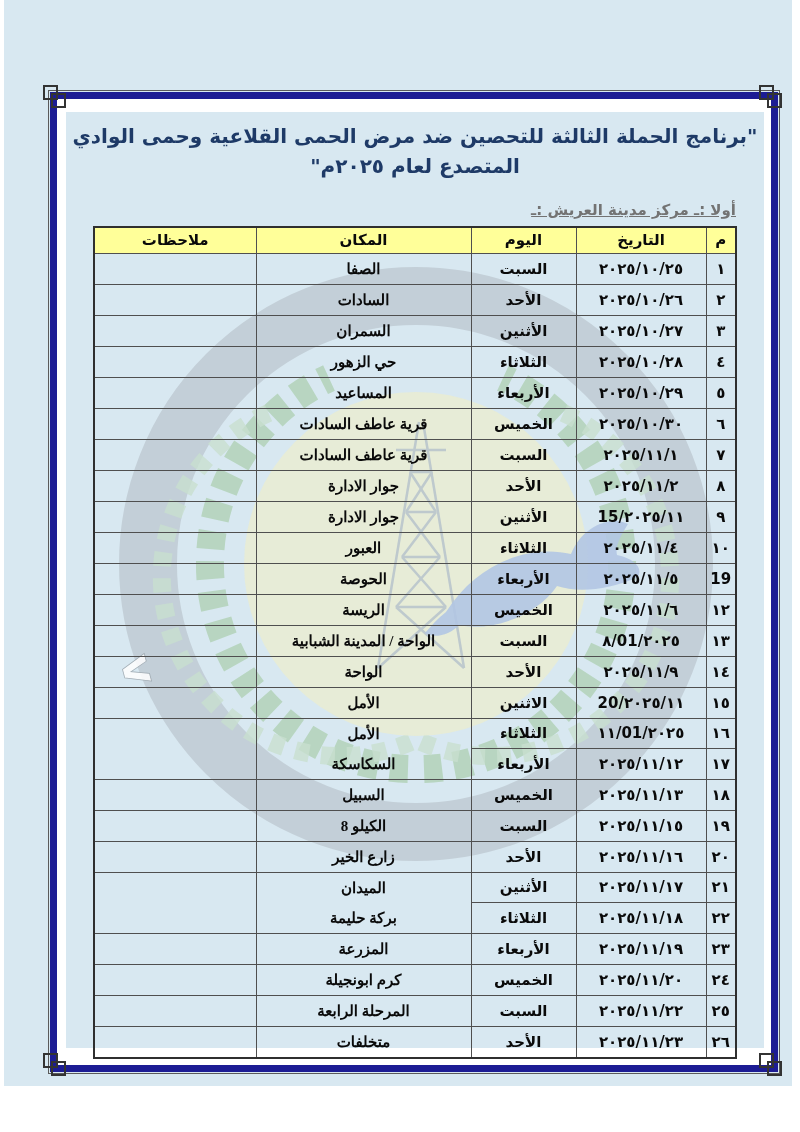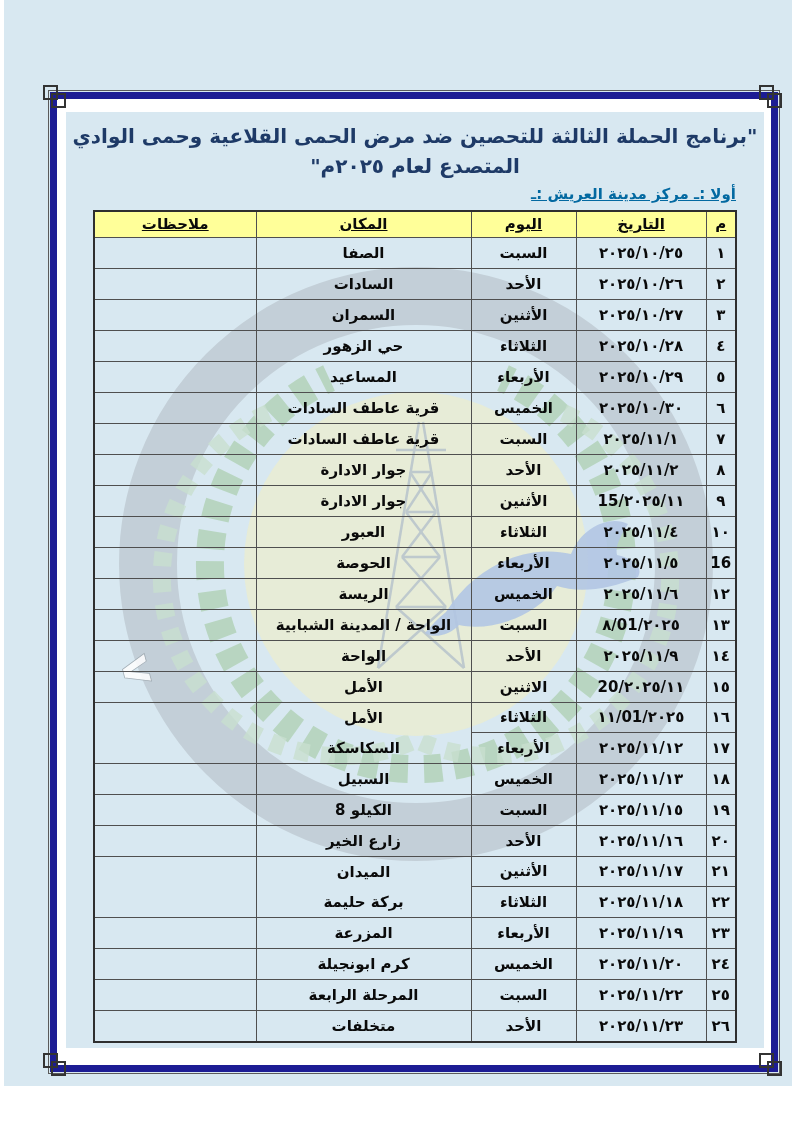--- a/index.html
+++ b/index.html
@@ -38,23 +38,23 @@
   .content { position:relative; z-index:1; }
   .title {
     padding-top:9px;
     text-align:center;
     color:#1e3a67;
     font-weight:bold;
     font-size:20px;
     line-height:1.5;
   }
   .section-heading {
-    margin:4px 28px 0 0;
+    margin:20px 28px 0 0;
     text-align:right;
-    color:#0369a1;
+    color:#737373;
     font-weight:bold;
     font-size:15px;
     text-decoration:underline;
   }
   table.schedule {
     margin:7px auto 0;
     width:642px;
     border-collapse:collapse;
     table-layout:fixed;
     border:2px solid #2f2f2f;
@@ -64,26 +64,25 @@
     text-align:center;
     vertical-align:middle;
     color:#0a0a0a;
     font-weight:bold;
     overflow:hidden;
   }
   table.schedule th {
     background:#ffff99;
     height:26px;
     font-size:15px;
-    text-decoration:underline;
   }
   table.schedule td { height:30px; font-size:15px; background:transparent; }
   td.c-num  { font-size:13px; }
   td.c-date { font-size:14px; letter-spacing:0.5px; }
-  td.c-place{ white-space:pre-line; line-height:30px; padding:0 8px; }
+  td.c-place{ white-space:pre-line; line-height:30px; padding:0 8px;font-family:Liberation Serif, serif; }
   col.w-num   { width:30px; }
   col.w-date  { width:130px; }
   col.w-day   { width:105px; }
   col.w-place { width:215px; }
   col.w-notes { width:162px; }
 </style>
 </head>
 <body>
 
 <div class="sheet">
@@ -235,21 +234,21 @@
                 <td class="c-notes" rowspan="1"></td>
               </tr>
               <tr>
                 <td class="c-num">١٠</td>
                 <td class="c-date">٢٠٢٥/١١/٤</td>
                 <td class="c-day">الثلاثاء</td>
                 <td class="c-place" rowspan="1">العبور</td>
                 <td class="c-notes" rowspan="1"></td>
               </tr>
               <tr>
-                <td class="c-num">16</td>
+                <td class="c-num">19</td>
                 <td class="c-date">٢٠٢٥/١١/٥</td>
                 <td class="c-day">الأربعاء</td>
                 <td class="c-place" rowspan="1">الحوصة</td>
                 <td class="c-notes" rowspan="1"></td>
               </tr>
               <tr>
                 <td class="c-num">١٢</td>
                 <td class="c-date">٢٠٢٥/١١/٦</td>
                 <td class="c-day">الخميس</td>
                 <td class="c-place" rowspan="1">الريسة</td>

